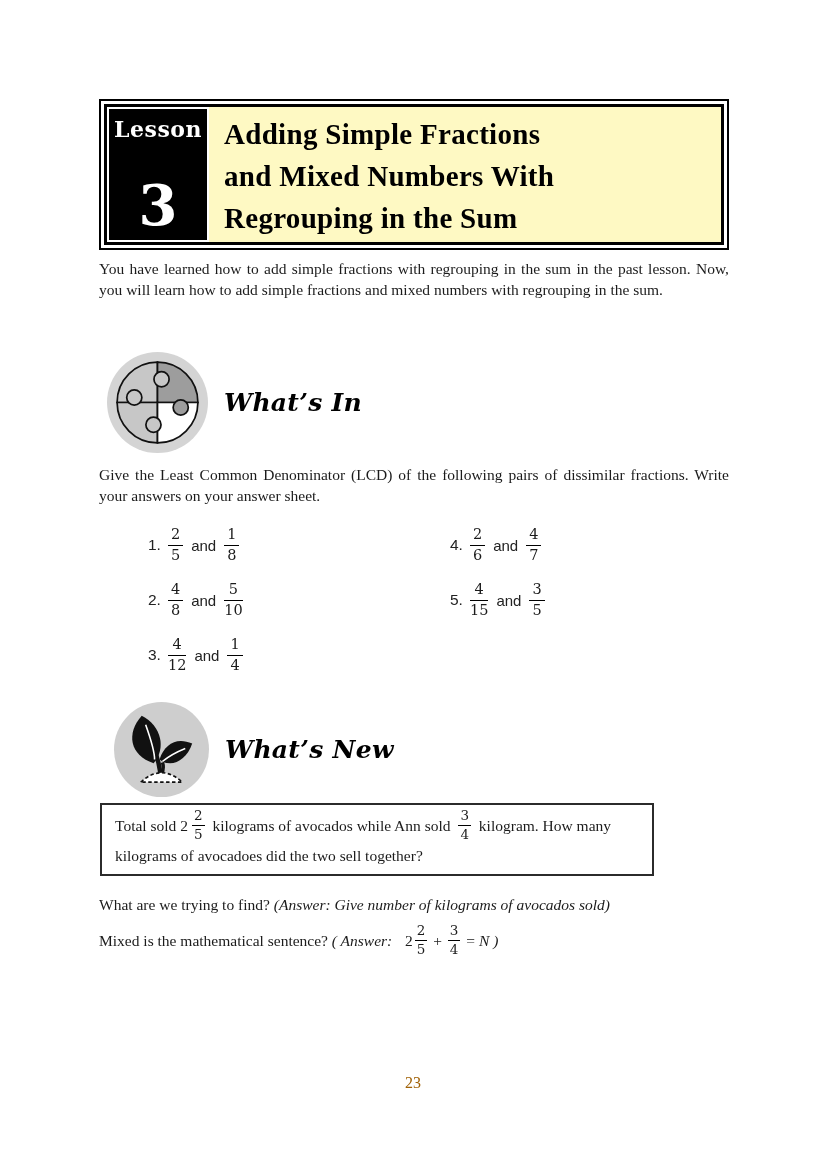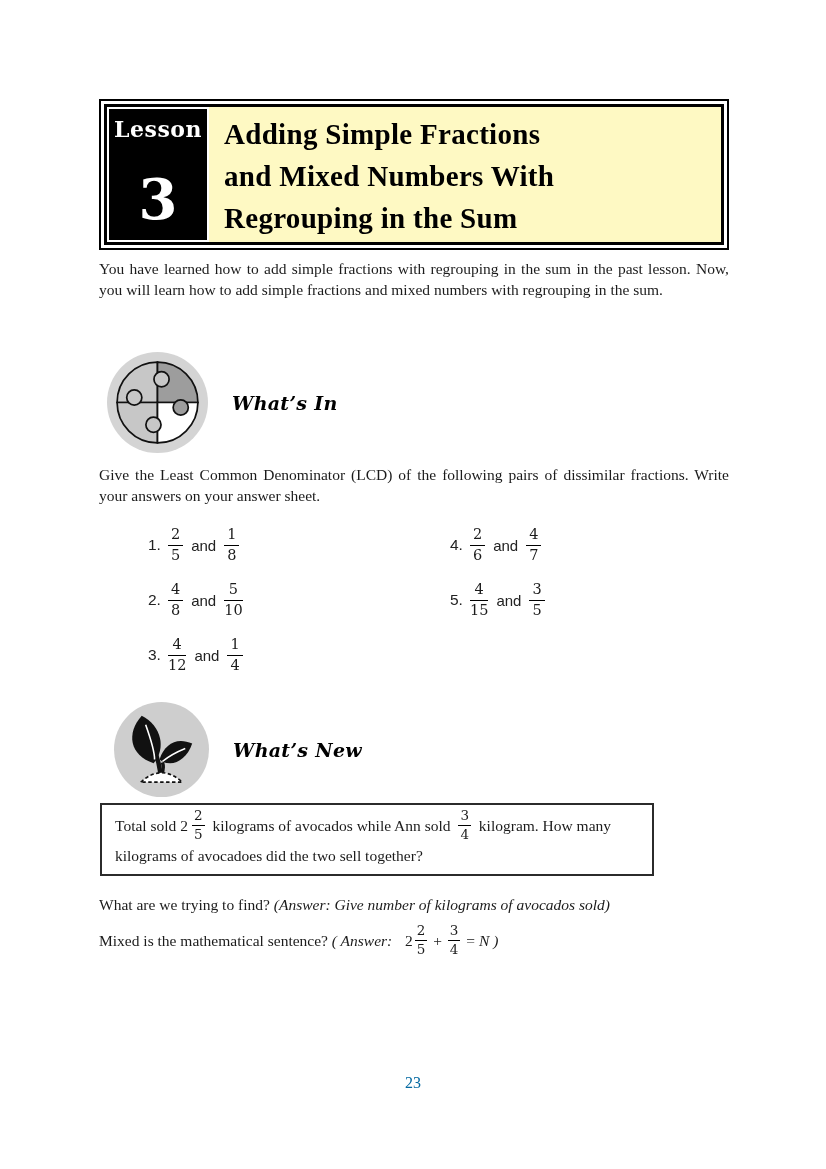--- a/index.html
+++ b/index.html
@@ -29,21 +29,21 @@
   }
   .lesson-cell {
     width: 102px; height: 100%;
     background: #000;
     border: 2px solid #fff;
     color: #fff;
     font-family: "DejaVu Serif", serif;
     font-weight: bold;
     text-align: center;
     display: flex; flex-direction: column; justify-content: space-between;
-    padding: 7px 0 16px 0;
+    padding: 7px 0 10px 0;
   }
   .lesson-label { font-size: 22px; letter-spacing: 0.5px; }
   .lesson-number { font-size: 56px; line-height: 0.9; }
   .title-cell {
     flex: 1;
     background: #fef9c3;
     font-family: Liberation Serif, serif;
     font-weight: bold;
     font-size: 29px;
     line-height: 42px;
@@ -64,22 +64,22 @@
   
   .section-row {
     position: absolute;
     display: flex; align-items: center;
   }
   .whats-in-row  { left: 106px; top: 351px; }
   .whats-new-row { left: 113px; top: 701px; }
   .section-heading {
     font-family: "DejaVu Serif", serif;
     font-weight: bold; font-style: italic;
-    font-size: 19px; color: #000;
-    margin-left: 23px;
+    font-size: 25px; color: #000;
+    margin-left: 15px;
     letter-spacing: 0.3px;
   }
   .icon-wrap { flex: 0 0 auto; line-height: 0; }
 
   
   .frac {
     display: inline-block; text-align: center;
     font-family: "DejaVu Serif", serif;
     font-size: 14.5px; line-height: 1.18;
     vertical-align: middle;
@@ -135,21 +135,21 @@
   
   .questions { position: absolute; left: 99px; top: 893px; width: 660px; font-size: 15.5px; }
   .q-line1 { line-height: 24px; }
   .q-line2 { margin-top: 4px; line-height: 40px; }
   .italic { font-style: italic; }
   .q-space { display: inline-block; width: 5px; }
 
   
   .page-number {
     position: absolute; left: 0; top: 1074px; width: 826px;
-    text-align: center; font-size: 16px; color: #0369a1;
+    text-align: center; font-size: 16px; color: #a16207;
   }
 </style>
 </head>
 <body>
 
 <div class="page">
 
   <div class="lesson-header">
     <div class="lesson-header-inner">
       <div class="lesson-cell">

